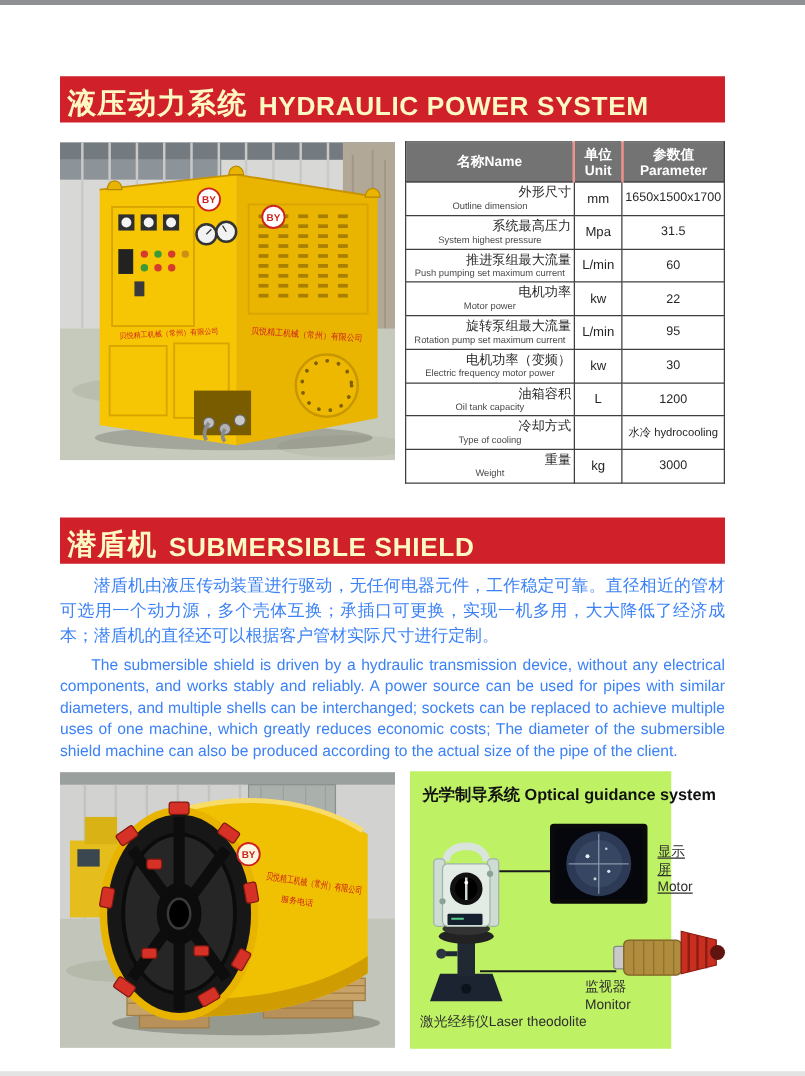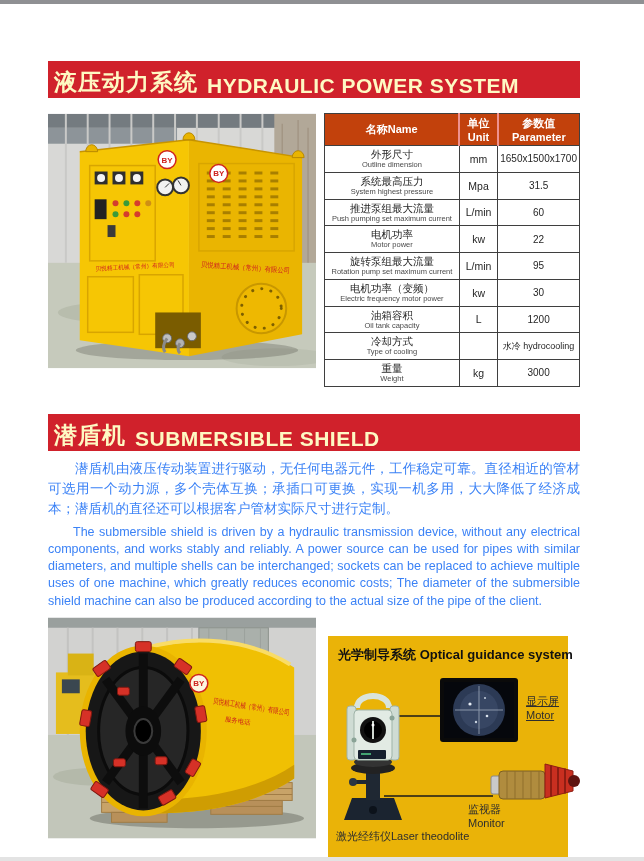--- a/index.html
+++ b/index.html
@@ -17,35 +17,35 @@
   .banner-zh{font-size:23px;font-weight:bold;letter-spacing:1px;}
   .banner-en{font-size:21px;font-weight:bold;letter-spacing:.5px;}
 
   .row1{margin-top:15px;display:flex;gap:8px;align-items:flex-start;}
   .photo{position:relative;overflow:hidden;text-align:center;}
   .photo svg{display:block;width:100%;height:100%;}
   .photo1{width:268px;height:256px;}
 
   .spec-table{flex:1;border-collapse:collapse;table-layout:fixed;}
   .spec-table th,.spec-table td{border:1px solid #3f3f3f;text-align:center;vertical-align:middle;padding:2px 2px;}
-  .spec-table thead th{background:#c2410c;color:#fff;font-size:11px;font-weight:bold;height:20px;}
+  .spec-table thead th{background:#737373;color:#fff;font-size:11px;font-weight:bold;height:20px;}
   .spec-table thead th:nth-child(2),.spec-table thead th:nth-child(3){border-left:2px solid #ee928f;}
-  .n-zh{display:block;font-size:10.5px;color:#262626;line-height:1.25;}
+  .n-zh{display:block;font-size:10.5px;color:#262626;line-height:1.25;text-align:right;}
   .n-en{display:block;font-size:7.5px;color:#4a4a4a;line-height:1.15;white-space:nowrap;}
   .c-unit{font-size:10.5px;color:#262626;}
   .c-val{font-size:10px;color:#262626;white-space:nowrap;}
   .spec-table tbody tr:nth-child(8) .c-val{font-size:9px;}
 
   .para{margin:0;color:#3b82f6;text-align:justify;}
   .para-zh{margin-top:8px;font-size:13.5px;line-height:1.5;text-indent:2em;}
   .para-en{margin-top:4px;font-size:12.5px;line-height:1.38;text-indent:2em;}
 
   .row2{margin-top:7px;display:flex;gap:12px;}
   .photo2{width:268px;height:222px;}
-  .optical-panel{position:relative;width:240px;height:222px;background:#eab308;margin-top:19px;}
+  .optical-panel{position:relative;width:209px;height:222px;background:#bef264;}
   .optical-title{position:absolute;left:10px;top:10px;font-size:13px;font-weight:bold;color:#111;white-space:nowrap;z-index:2;}
   .optical-art{position:absolute;left:0;top:0;width:252px;height:222px;}
   .lbl{position:absolute;font-size:11px;color:#2e2e2e;line-height:1.3;z-index:2;}
   .lbl span{display:block;}
   .lbl-screen{left:198px;top:58px;text-decoration:underline;}
   .lbl-monitor{left:140px;top:166px;}
   .caption{position:absolute;left:8px;top:193px;font-size:11px;color:#2e2e2e;z-index:2;}
 </style>
 </head>
 <body>

